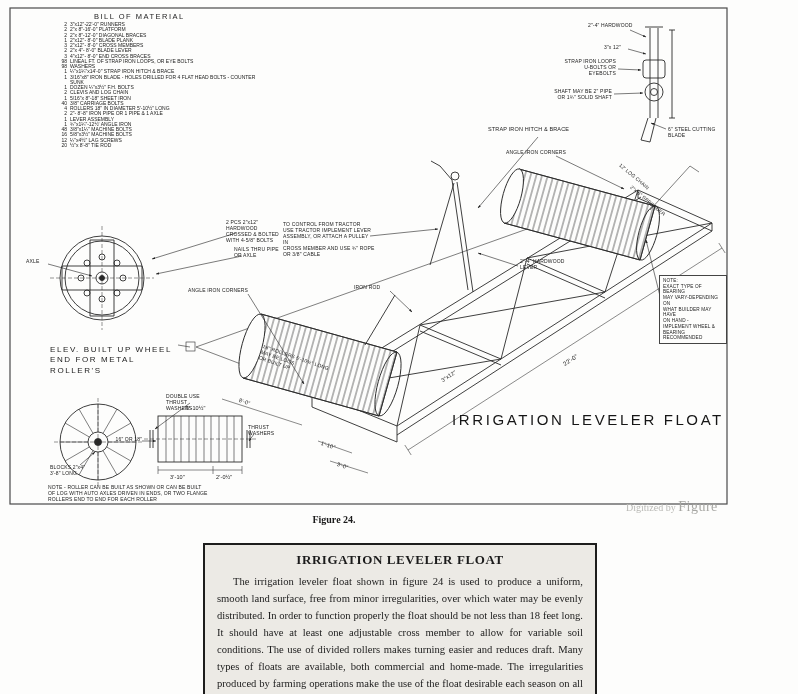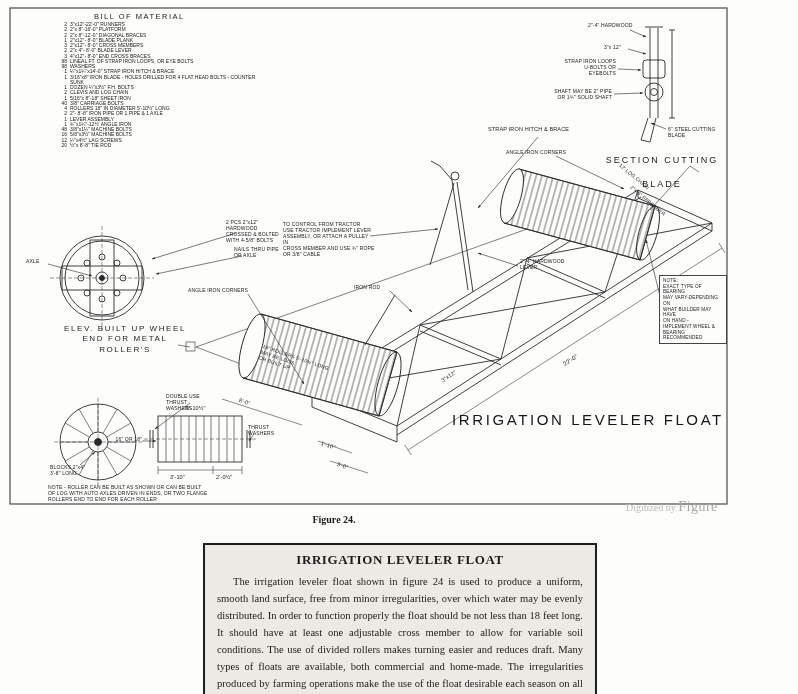--- a/index.html
+++ b/index.html
@@ -257,24 +257,20 @@
       </div>
 
     <div class="lbl" style="left:588px;top:22px;">2"-4" HARDWOOD</div>
     <div class="lbl" style="left:604px;top:44px;">3"x 12"</div>
     <div class="lbl" style="left:560px;top:58px;width:56px;text-align:right;">STRAP IRON LOOPS
 U-BOLTS OR
 EYEBOLTS</div>
     <div class="lbl" style="left:550px;top:88px;width:62px;text-align:right;">SHAFT MAY BE 2" PIPE
 OR 1¾" SOLID SHAFT</div>
     <div class="lbl" style="left:668px;top:126px;width:60px;">6" STEEL CUTTING BLADE</div>
-    <div class="lbl sec-head" style="left:602px;top:142px;width:120px;">
-      <span>SECTION CUTTING</span><br>
-      <span>BLADE</span>
-    </div>
 
     <div class="lbl" style="left:488px;top:126px;width:84px;font-size:5.5px;">STRAP IRON HITCH &amp; BRACE</div>
     <div class="lbl" style="left:506px;top:149px;width:60px;">ANGLE IRON CORNERS</div>
     <div class="lbl" style="left:283px;top:221px;width:92px;">TO CONTROL FROM TRACTOR
 USE TRACTOR IMPLEMENT LEVER
 ASSEMBLY, OR ATTACH A PULLEY IN
 CROSS MEMBER AND USE ¾" ROPE
 OR 3/8" CABLE</div>
     <div class="lbl" style="left:226px;top:219px;width:56px;">2 PCS 2"x12" HARDWOOD
 CROSSED &amp; BOLTED WITH 4-5/8" BOLTS</div>
@@ -298,21 +294,21 @@
 RECOMMENDED</div>
 
     <div class="lbl dim rot" style="left:240px;top:397px;transform:rotate(18deg);">8'-0"</div>
     <div class="lbl dim rot" style="left:322px;top:440px;transform:rotate(18deg);">1'-10"</div>
     <div class="lbl dim rot" style="left:338px;top:461px;transform:rotate(18deg);">3'-0"</div>
     <div class="lbl dim rot" style="left:562px;top:362px;font-size:6px;transform:rotate(-33deg);">22'-0"</div>
     <div class="lbl dim rot" style="left:440px;top:378px;transform:rotate(-33deg);">3"x12"</div>
 
     <div class="lbl big-title" style="left:452px;top:411px;">IRRIGATION LEVELER FLOAT</div>
 
-    <div class="lbl cap" style="left:50px;top:324px;width:150px;text-align:center;">ELEV. BUILT UP WHEEL
+    <div class="lbl cap" style="left:50px;top:345px;width:150px;">ELEV. BUILT UP WHEEL
 END FOR METAL
 ROLLER'S</div>
 
     <div class="lbl" style="left:166px;top:393px;width:55px;">DOUBLE USE THRUST
 WASHERS</div>
     <div class="lbl" style="left:248px;top:424px;width:36px;">THRUST
 WASHERS</div>
     <div class="lbl" style="left:50px;top:464px;width:50px;">BLOCKS 2"x4"
 3'-8" LONG</div>
     <div class="lbl" style="left:112px;top:436px;width:30px;text-align:right;">16" OR 18"</div>

